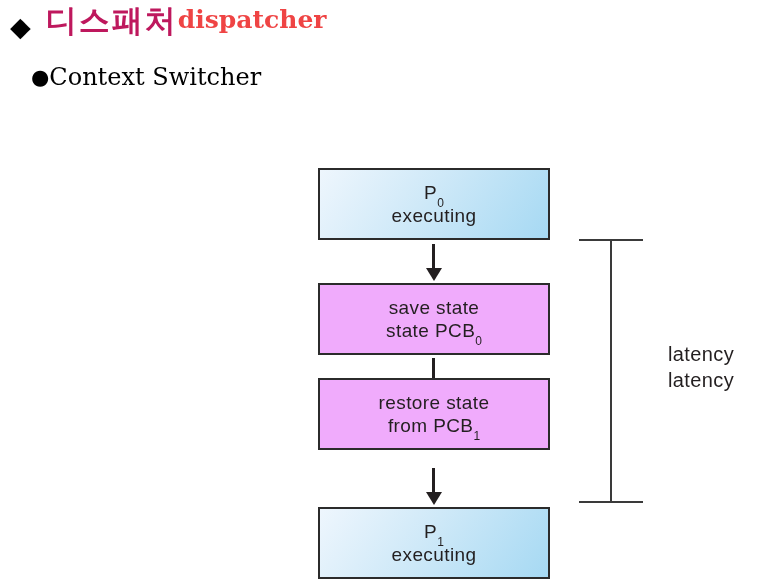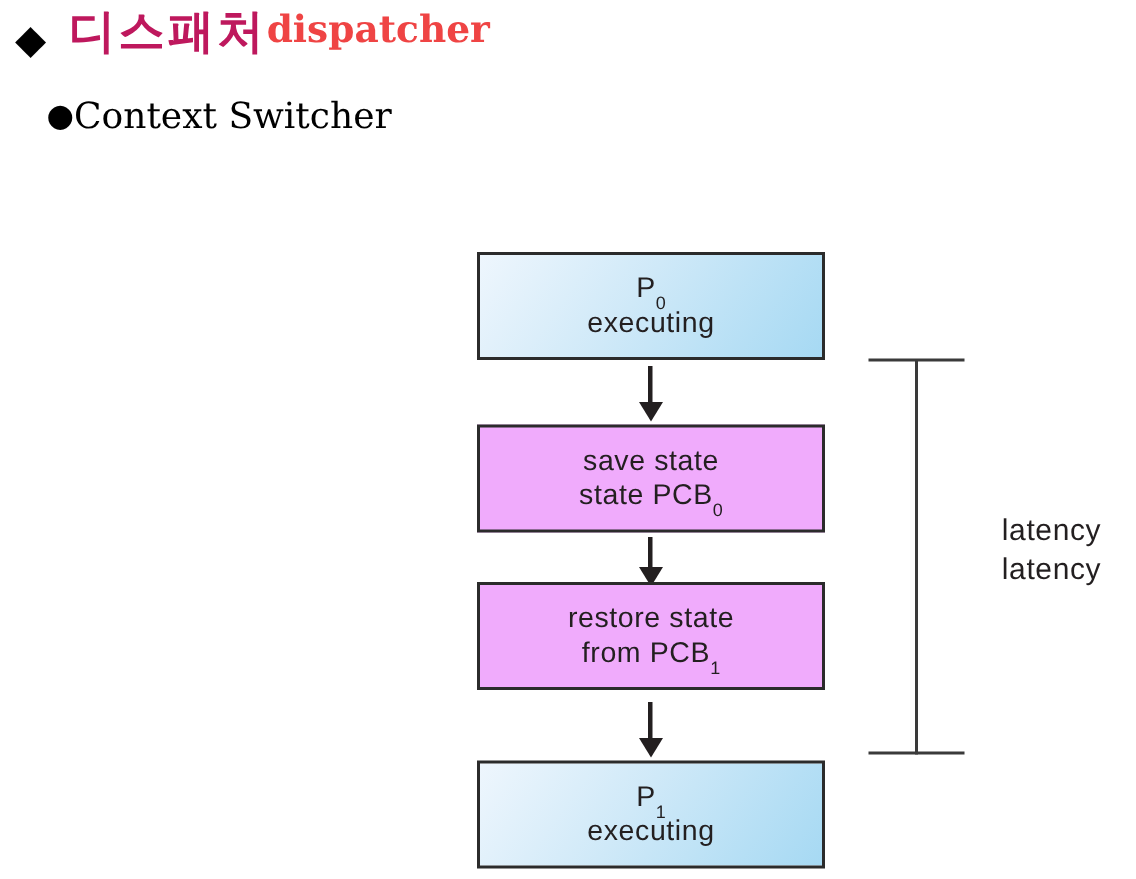--- a/index.html
+++ b/index.html
@@ -175,21 +175,21 @@
     <div class="fbox" style="top:283px;">
       <div>save state</div>
       <div><span>state PCB</span><sub>0</sub></div>
     </div>
 
     <div class="arrow" style="top:358px; height:33px;">
       <div class="arrow-line"></div>
       <div class="arrow-head"></div>
     </div>
 
-    <div class="fbox" style="top:388px;">
+    <div class="fbox" style="top:378px;">
       <div>restore state</div>
       <div><span>from PCB</span><sub>1</sub></div>
     </div>
 
     <div class="arrow" style="top:468px; height:37px;">
       <div class="arrow-line"></div>
       <div class="arrow-head"></div>
     </div>
 
     <div class="fbox process" style="top:507px;">

